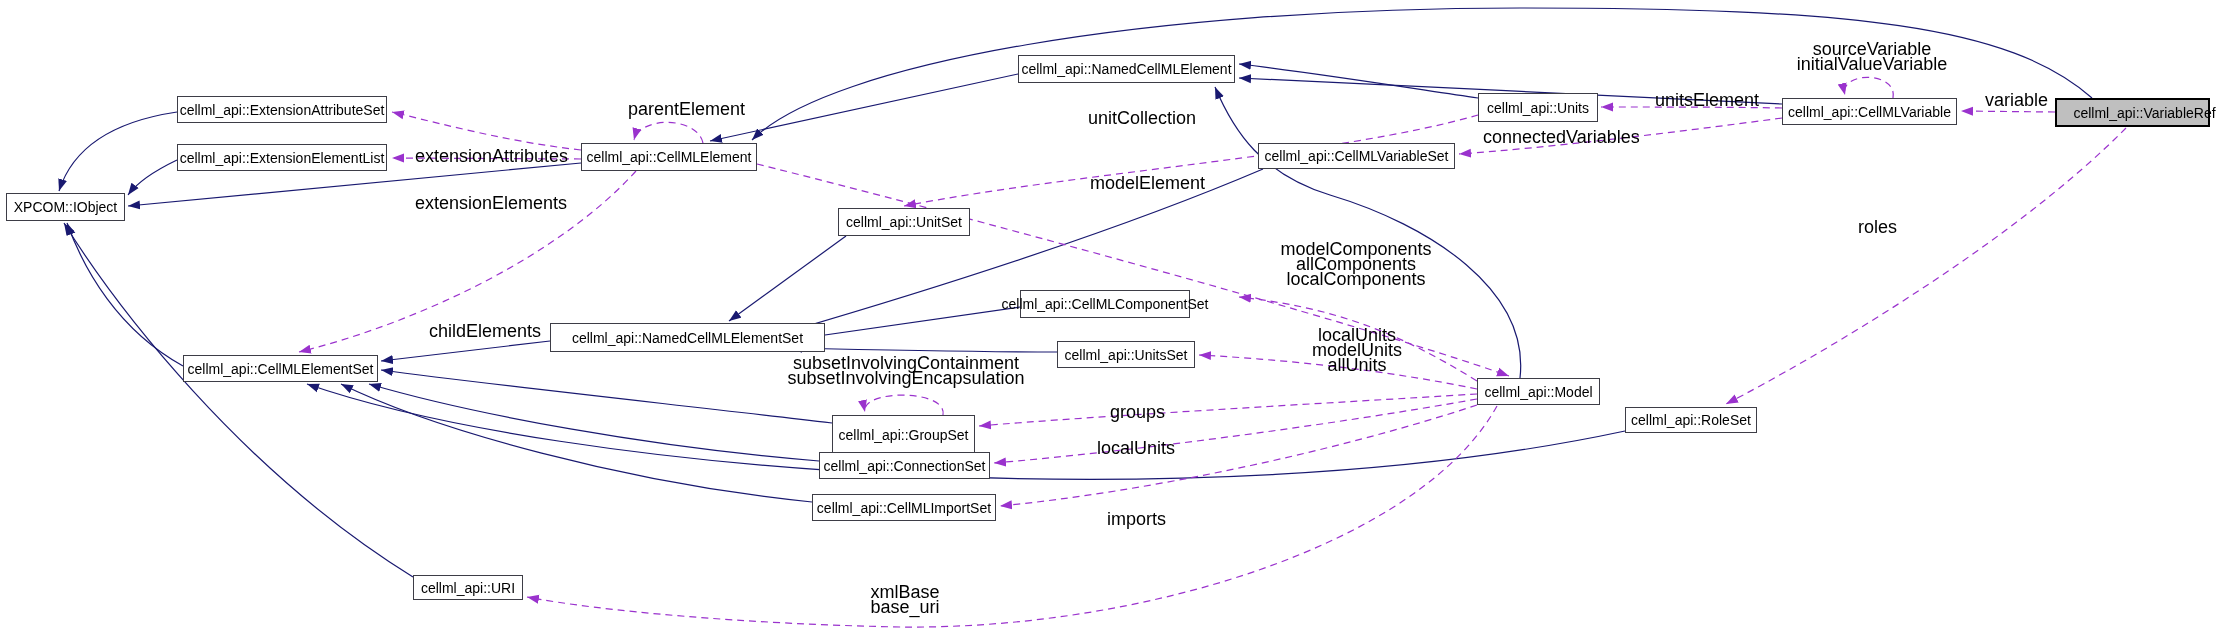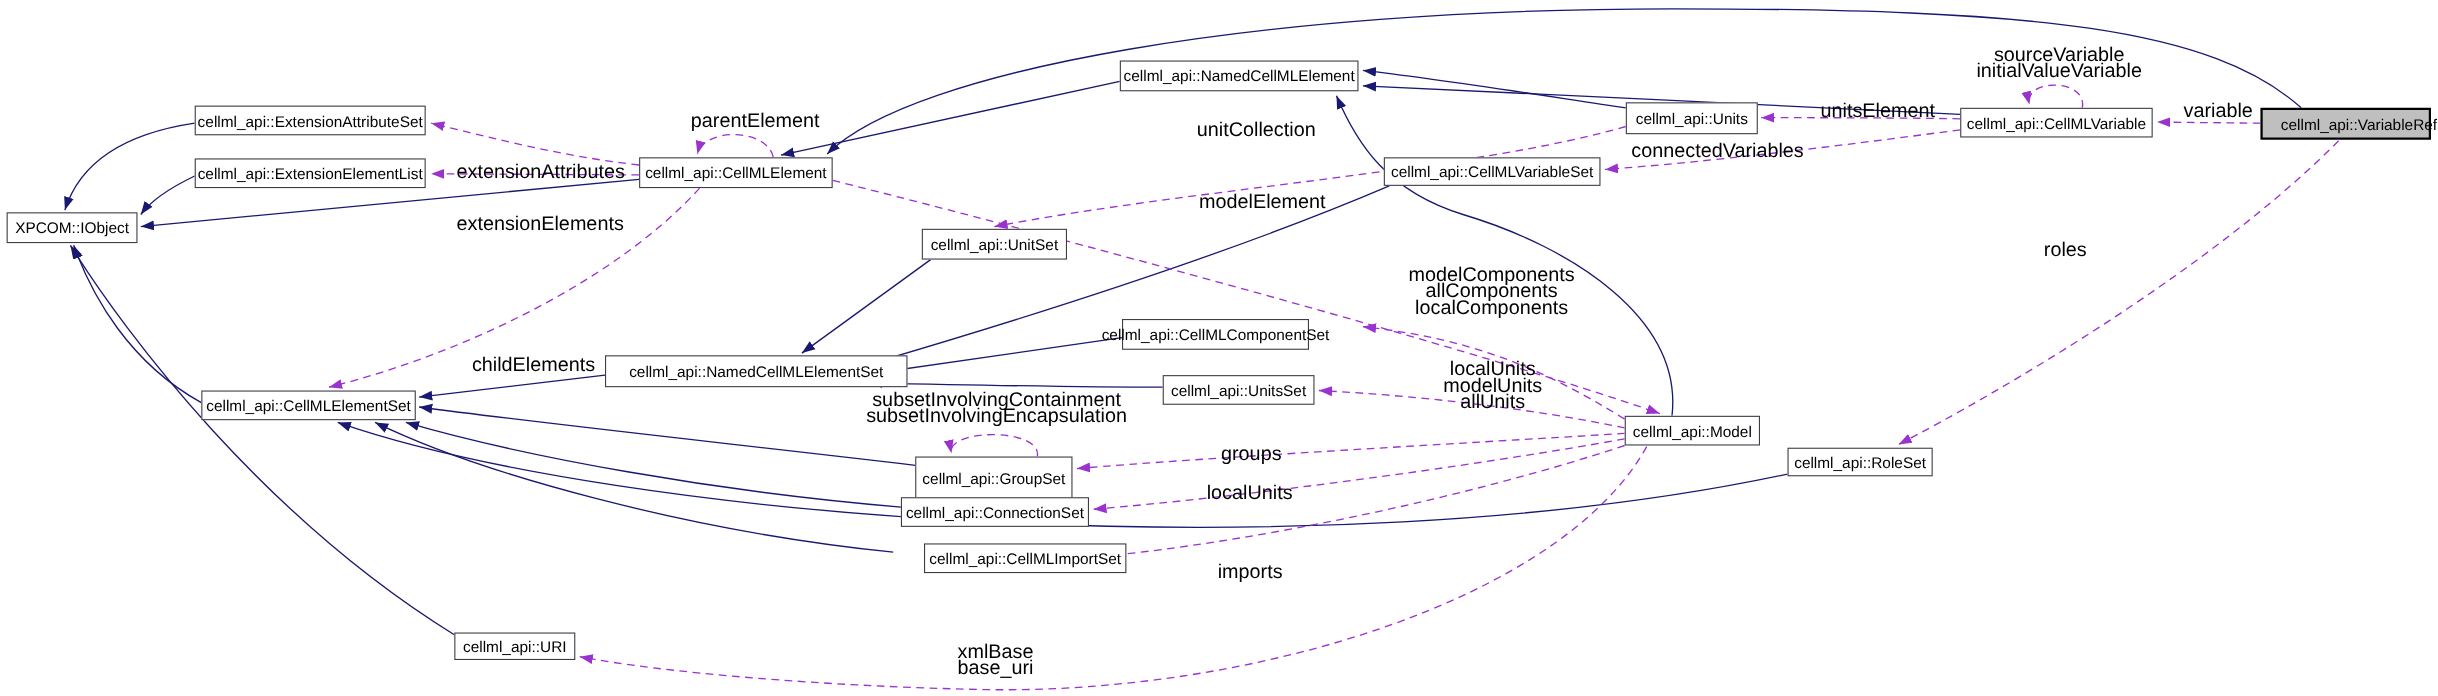--- a/index.html
+++ b/index.html
@@ -89,21 +89,21 @@
   <div class="node" style="left:1782px;top:98px;width:175px;height:27px">cellml_api::CellMLVariable</div>
   <div class="node current" style="left:2055px;top:98px;width:155px;height:29px">cellml_api::VariableRef</div>
   <div class="node" style="left:1258px;top:143px;width:197px;height:26px">cellml_api::CellMLVariableSet</div>
   <div class="node" style="left:838px;top:208px;width:132px;height:28px">cellml_api::UnitSet</div>
   <div class="node" style="left:1020px;top:290px;width:170px;height:28px">cellml_api::CellMLComponentSet</div>
   <div class="node" style="left:550px;top:323px;width:275px;height:29px">cellml_api::NamedCellMLElementSet</div>
   <div class="node" style="left:1057px;top:341px;width:138px;height:27px">cellml_api::UnitsSet</div>
   <div class="node" style="left:183px;top:355px;width:195px;height:27px">cellml_api::CellMLElementSet</div>
   <div class="node" style="left:832px;top:415px;width:143px;height:39px">cellml_api::GroupSet</div>
   <div class="node" style="left:819px;top:452px;width:171px;height:27px">cellml_api::ConnectionSet</div>
-  <div class="node" style="left:840px;top:494px;width:184px;height:27px">cellml_api::CellMLImportSet</div>
+  <div class="node" style="left:812px;top:494px;width:184px;height:27px">cellml_api::CellMLImportSet</div>
   <div class="node" style="left:1477px;top:378px;width:123px;height:27px">cellml_api::Model</div>
   <div class="node" style="left:1625px;top:407px;width:132px;height:26px">cellml_api::RoleSet</div>
   <div class="node" style="left:413px;top:575px;width:110px;height:25px">cellml_api::URI</div>
 
   <div class="elabel" style="left:415px;top:149px">extensionAttributes</div>
   <div class="elabel" style="left:415px;top:196px">extensionElements</div>
   <div class="elabel" style="left:628px;top:102px">parentElement</div>
   <div class="elabel" style="left:429px;top:324px">childElements</div>
   <div class="elabel" style="left:1088px;top:111px">unitCollection</div>
   <div class="elabel" style="left:1090px;top:176px">modelElement</div>

